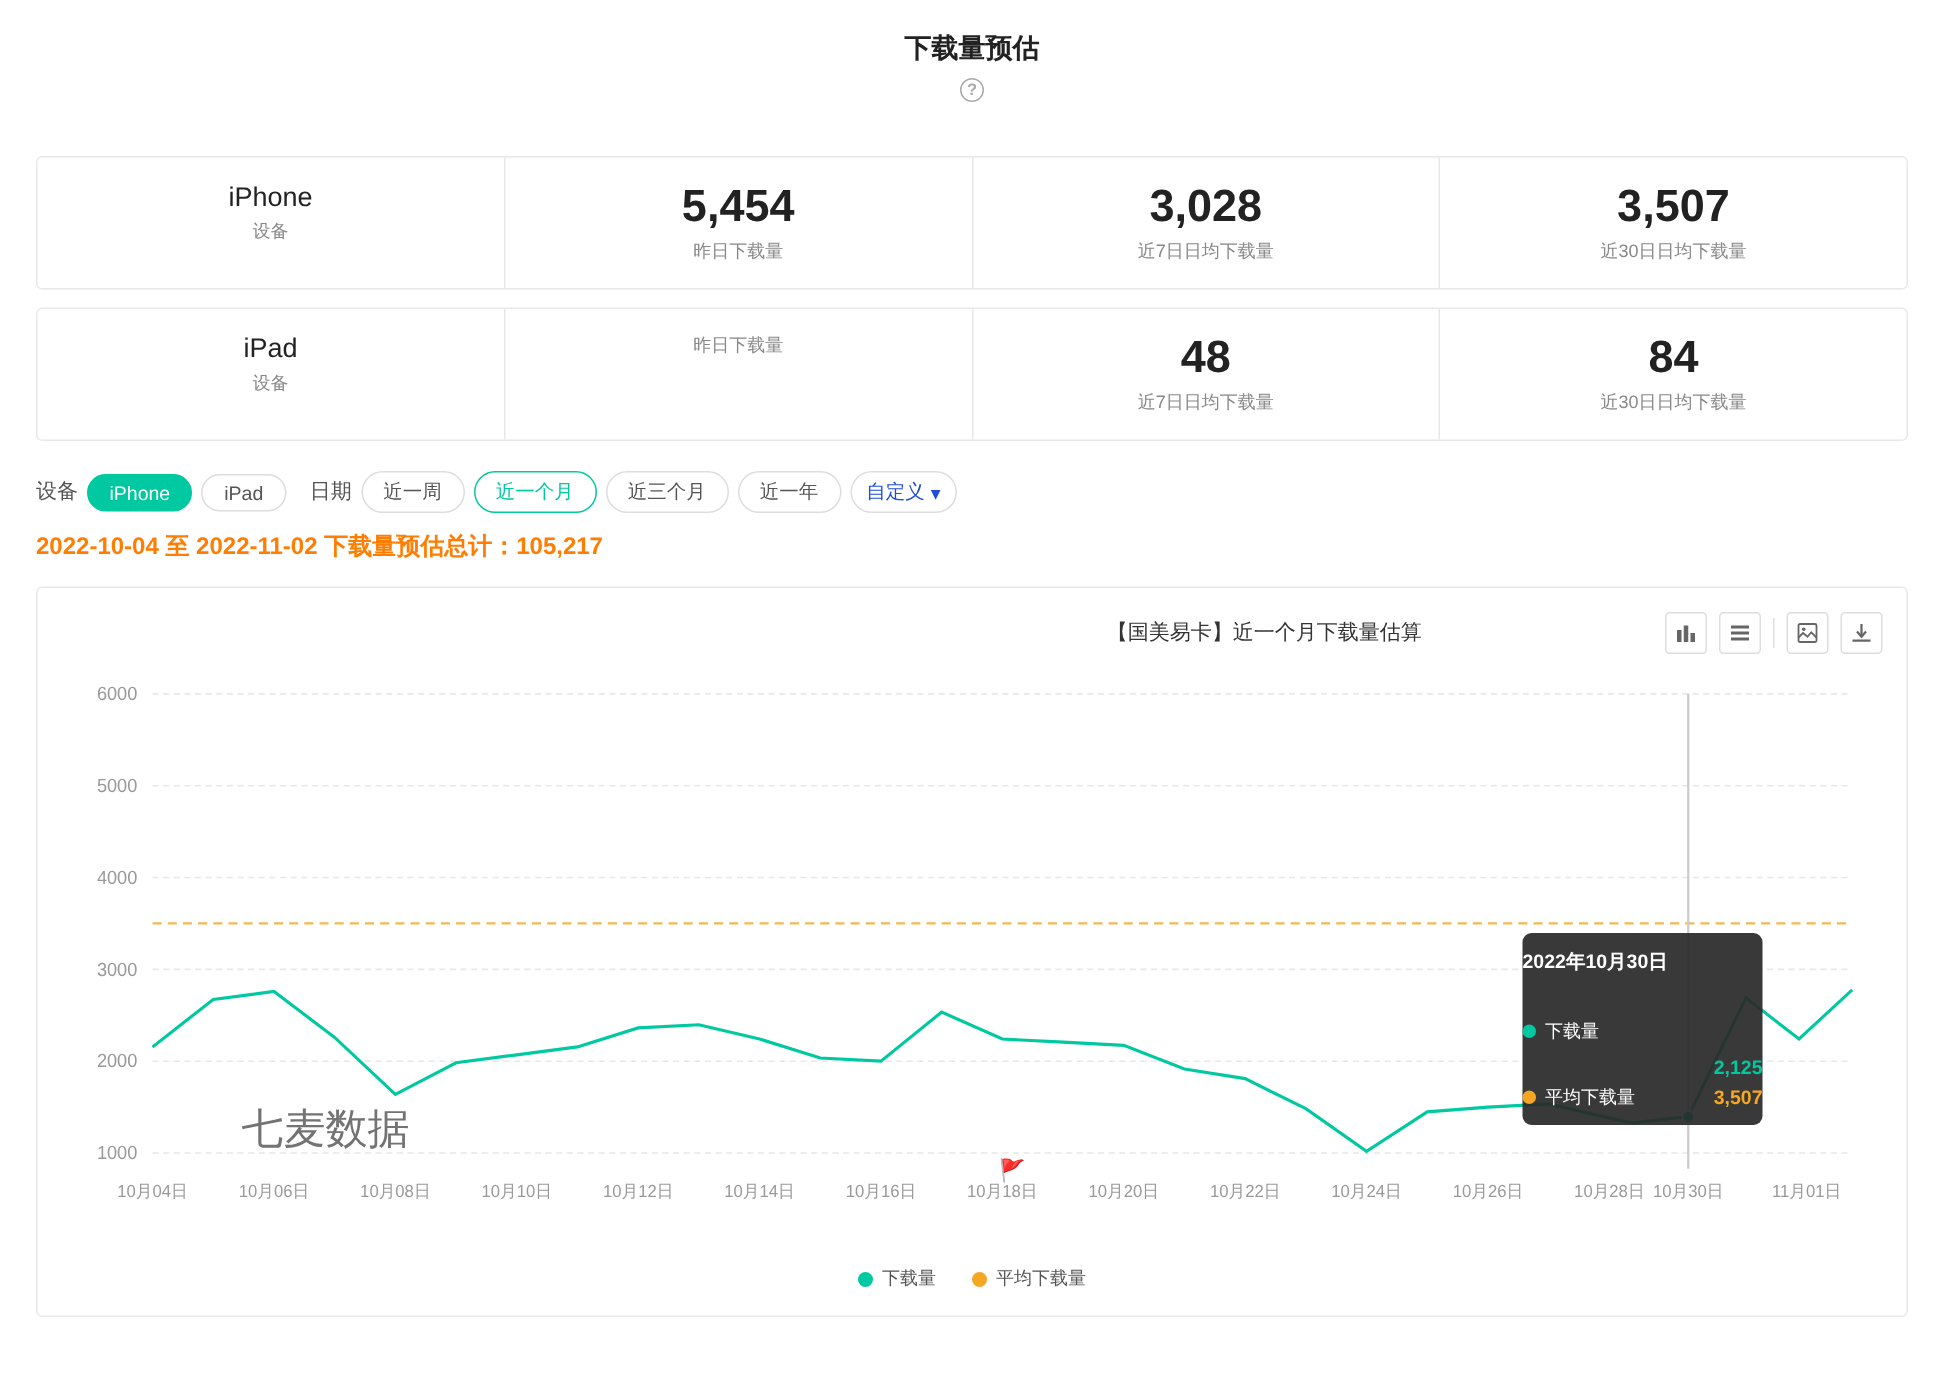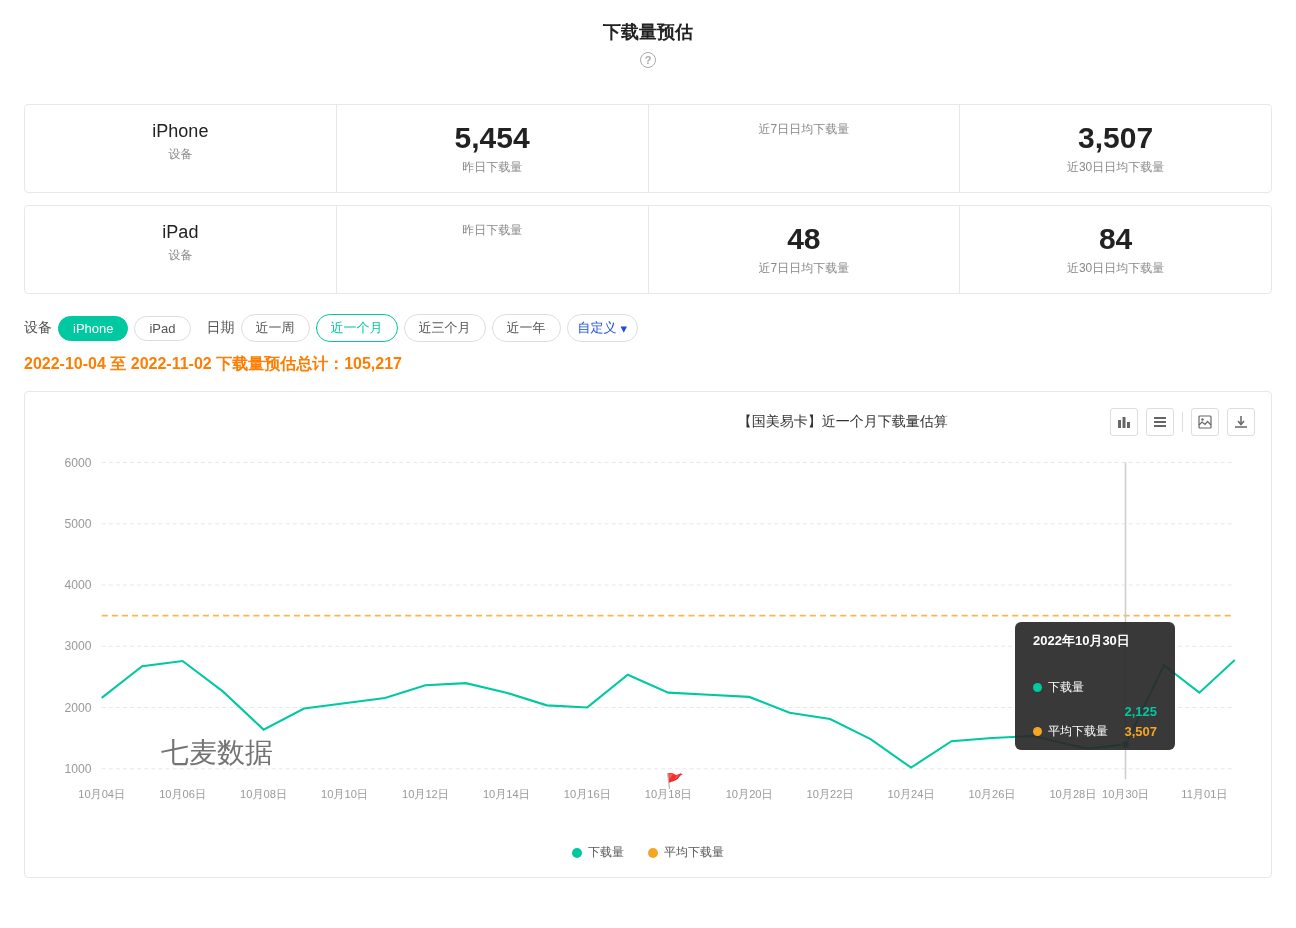--- a/index.html
+++ b/index.html
@@ -38,21 +38,21 @@
     .watermark { position: absolute; bottom: 60px; left: 120px; font-size: 28px; color: #737373; font-weight: 300; pointer-events: none; z-index: 1; }
 
     .chart-legend { display: flex; justify-content: center; gap: 24px; margin-top: 12px; }
     .legend-item { display: flex; align-items: center; gap: 6px; font-size: 12px; color: #555; }
     .legend-dot { width: 10px; height: 10px; border-radius: 50%; }
 
     
     .chart-svg { width: 100%; height: 100%; }
 
     
-    .tooltip-box { position: absolute; background: rgba(40,40,40,0.92); color: #fff; border-radius: 6px; padding: 10px 18px; font-size: 13px; min-width: 160px; pointer-events: none; z-index: 10; }
+    .tooltip-box { position: absolute; background: rgba(40,40,40,0.92); color: #fff; border-radius: 6px; padding: 10px 0; font-size: 13px; min-width: 160px; pointer-events: none; z-index: 10; }
     .tooltip-date { font-size: 13px; font-weight: 600; margin-bottom: 6px; }
     .tooltip-row { display: flex; align-items: center; gap: 6px; margin-top: 4px; }
     .tooltip-dot { width: 9px; height: 9px; border-radius: 50%; flex-shrink: 0; }
     .tooltip-label { flex: 1; font-size: 12px; }
     .tooltip-val { font-size: 13px; font-weight: 600; }
     .tooltip-val.green { color: #00c8a0; margin-top: 48px; }
     .tooltip-val.orange { color: #f5a623; }
   </style>
 </head>
 <body>
@@ -67,20 +67,21 @@
   <div class="stats-card">
     <div class="stats-cell">
       <div class="stats-cell-value device-name">iPhone</div>
       <div class="stats-cell-label">设备</div>
     </div>
     <div class="stats-cell">
       <div class="stats-cell-value">5,454</div>
       <div class="stats-cell-label">昨日下载量</div>
     </div>
     <div class="stats-cell">
+      <div class="stats-cell-value">3,028</div>
       <div class="stats-cell-label">近7日日均下载量</div>
     </div>
     <div class="stats-cell">
       <div class="stats-cell-value">3,507</div>
       <div class="stats-cell-label">近30日日均下载量</div>
     </div>
   </div>
 
   <div class="stats-card">
     <div class="stats-cell">

